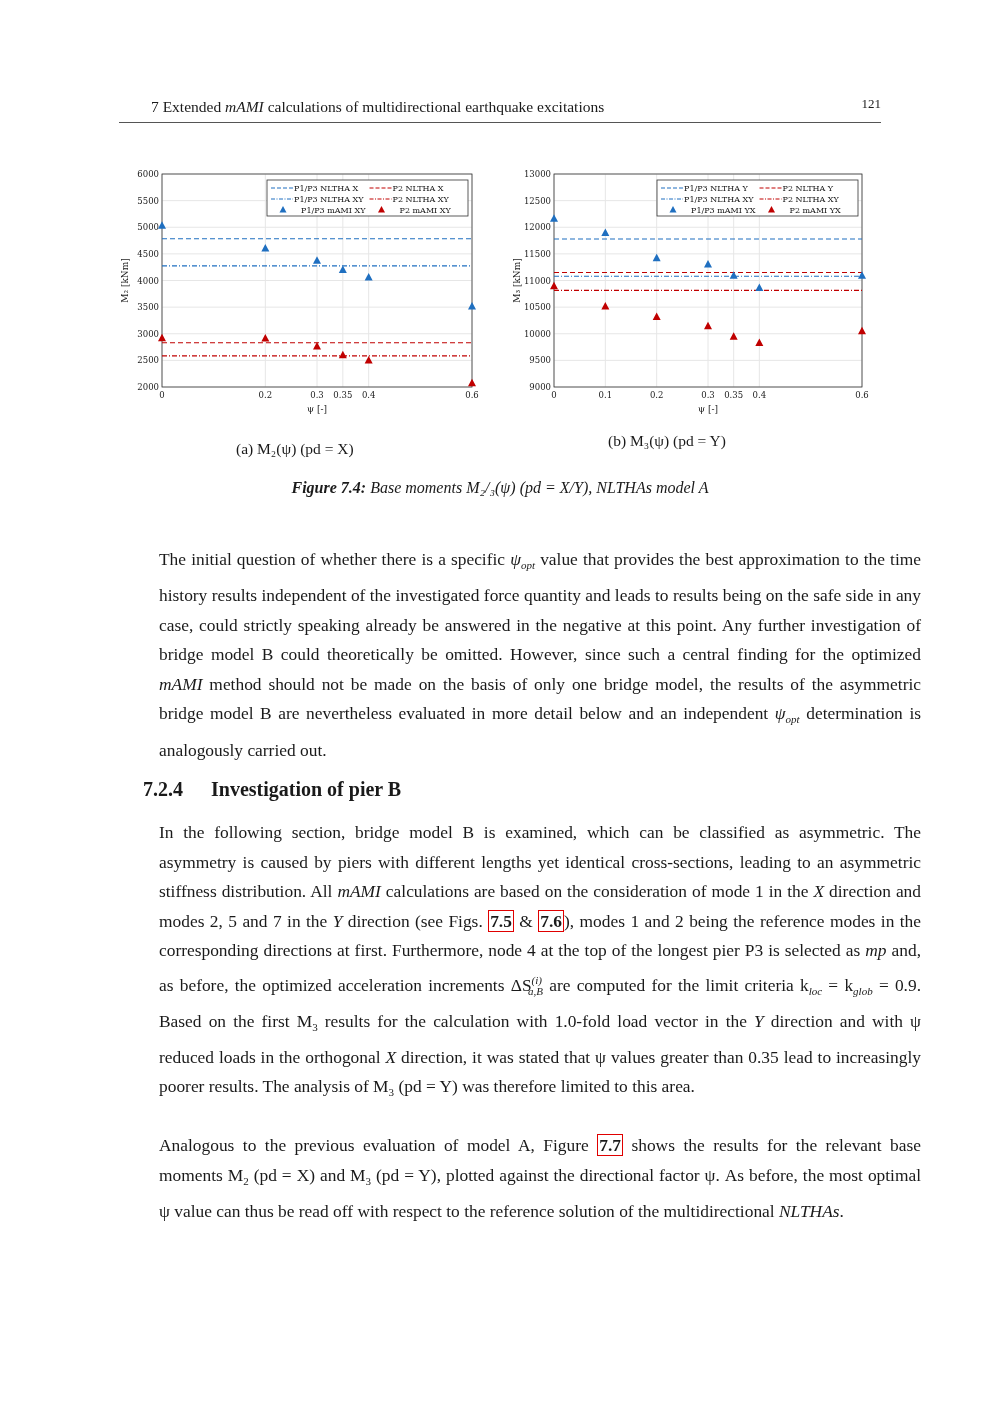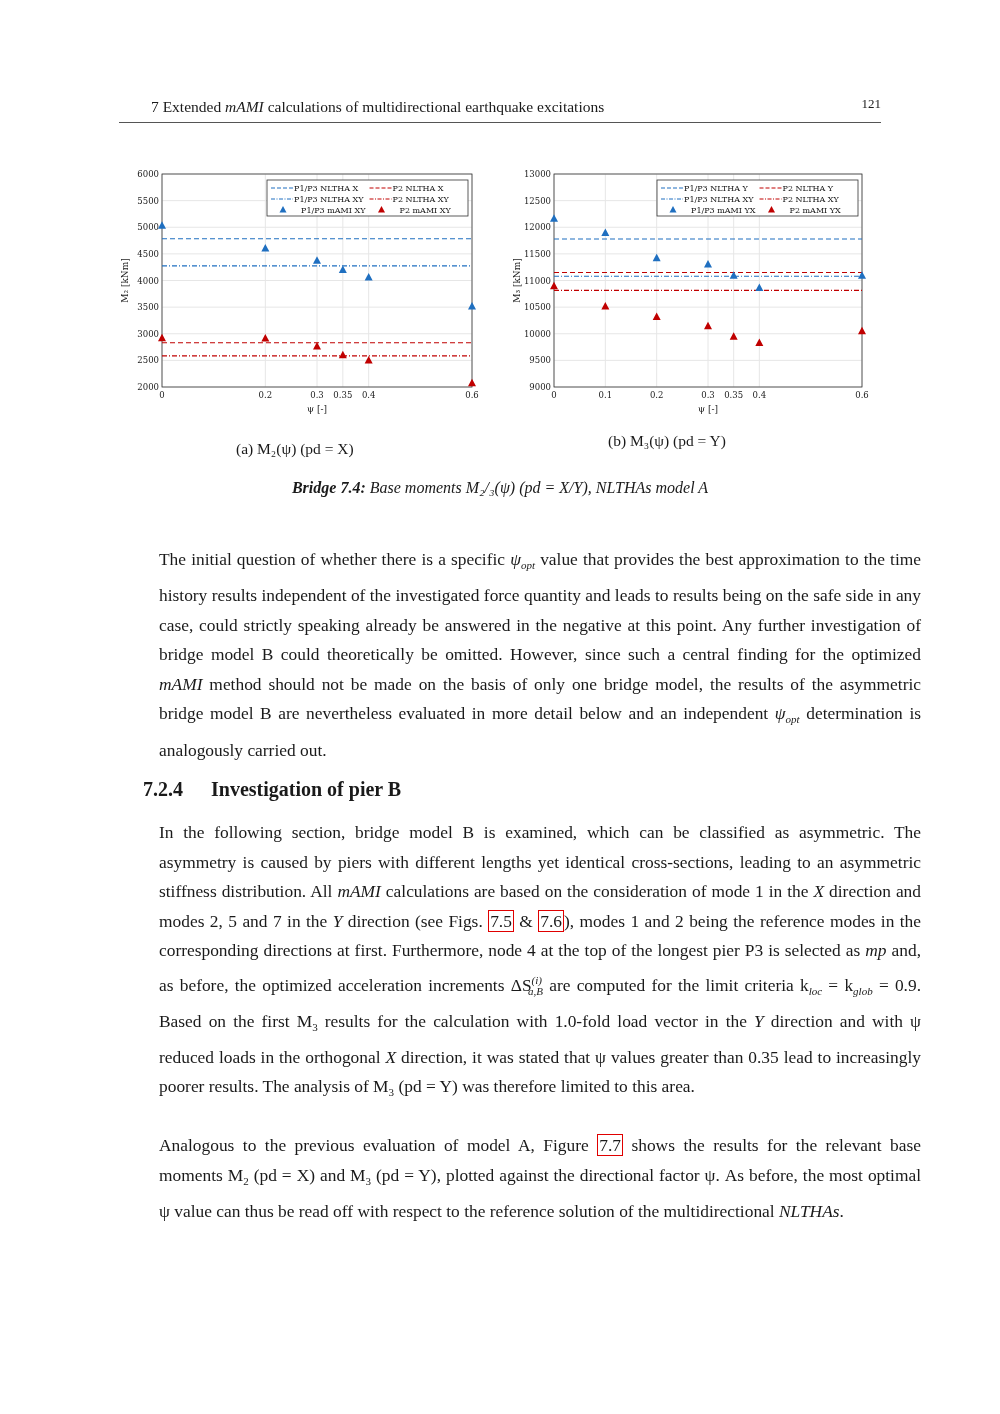--- a/index.html
+++ b/index.html
@@ -16,21 +16,21 @@
   .subcap { position: absolute; top: 432px; font-size: 15.5px; font-family: "Liberation Serif", serif; }
   .figcap { position: absolute; top: 479px; left: 0; width: 1000px; text-align: center;
             font-size: 16px; font-family: "Liberation Serif", serif; font-style: italic; }
   .figcap b { font-style: italic; font-weight: bold; }
   .para { position: absolute; left: 119px; width: 762px; font-size: 17.4px; line-height: 29.6px;
           text-align: justify; font-family: "Liberation Serif", serif; margin-left: 40px; }
   .para i { font-style: italic; }
   .section { position: absolute; left: 119px; top: 778px; font-size: 20px; font-weight: bold;
              font-family: "Liberation Serif", serif; }
   .section .num { display: inline-block; width: 68px; margin-left: 24px; }
-  .ref { border: 1.3px solid #e00000; padding: 0 1px; }
+  .ref { border: 1.3px solid #e00000; padding: 0 1px; font-weight: bold; }
   sub, sup { font-size: 11px; }
 </style>
 </head>
 <body>
 
 <div class="running-head">
   <span class="title"><span>7 Extended </span><i>mAMI</i><span> calculations of multidirectional earthquake excitations</span></span>
   <span class="page">121</span>
 </div>
 
@@ -168,21 +168,21 @@
         <polygon points="164,41 160.5,47.5 167.5,47.5" fill="#1f6fc0"></polygon>
         <text x="182" y="48" font-size="8" font-family="&quot;DejaVu Serif&quot;, serif" fill="#111">P1/P3 mAMI YX</text>
         <polygon points="262.5,41 259,47.5 266,47.5" fill="#c00000"></polygon>
         <text x="280.5" y="48" font-size="8" font-family="&quot;DejaVu Serif&quot;, serif" fill="#111">P2 mAMI YX</text>
       </svg>
   </div>
 </div>
 
 <div class="subcap" style="left:236px;margin-top:8px;">(a) M₂(ψ) (pd = X)</div>
 <div class="subcap" style="left:608px;">(b) M₃(ψ) (pd = Y)</div>
-<div class="figcap"><b>Bridge 7.4:</b><span> Base moments M₂/₃(ψ) (pd = X/Y), NLTHAs model A</span></div>
+<div class="figcap"><b>Figure 7.4:</b><span> Base moments M₂/₃(ψ) (pd = X/Y), NLTHAs model A</span></div>
 
 <div class="para" style="top:545px;">
   <span>The initial question of whether there is a specific </span><i>ψ</i><sub><i>opt</i></sub><span> value that provides the best approximation to the time history results independent of the investigated force quantity and leads to results being on the safe side in any case, could strictly speaking already be answered in the negative at this point. Any further investigation of bridge model B could theoretically be omitted. However, since such a central finding for the optimized </span><i>mAMI</i><span> method should not be made on the basis of only one bridge model, the results of the asymmetric bridge model B are nevertheless evaluated in more detail below and an independent </span><i>ψ</i><sub><i>opt</i></sub><span> determination is analogously carried out.</span>
 </div>
 
 <div class="section">
   <span class="num">7.2.4</span><span>Investigation of pier B</span>
 </div>
 
 <div class="para" style="top:818px;">

